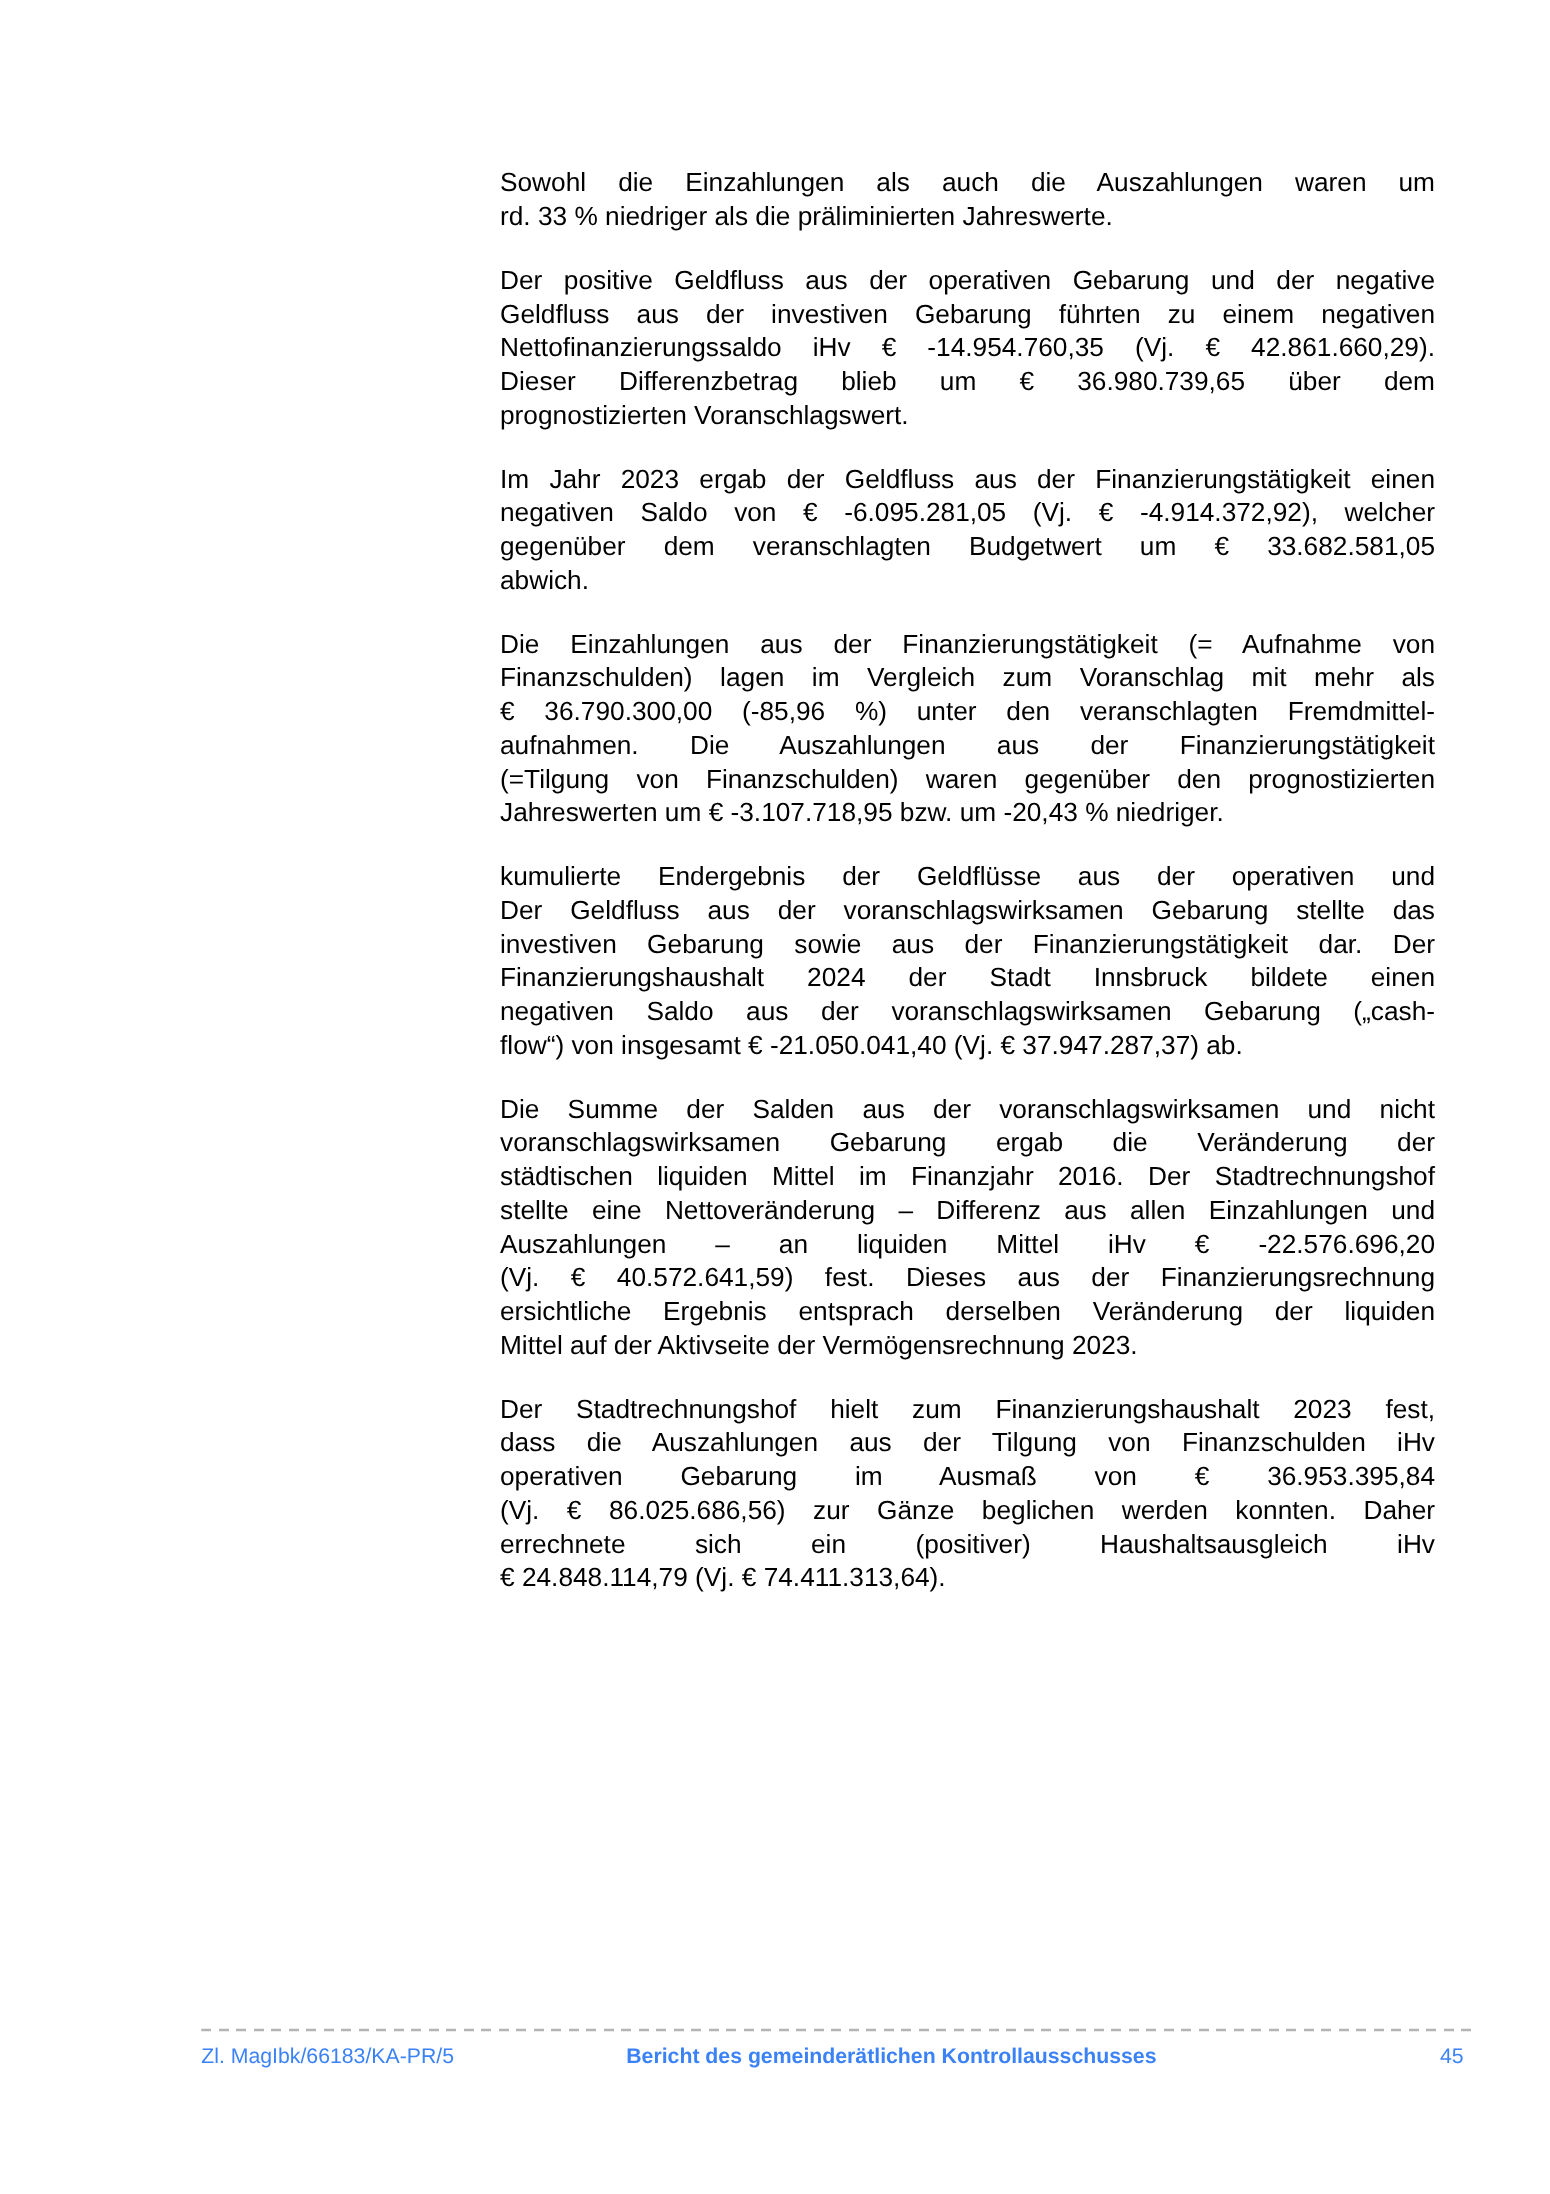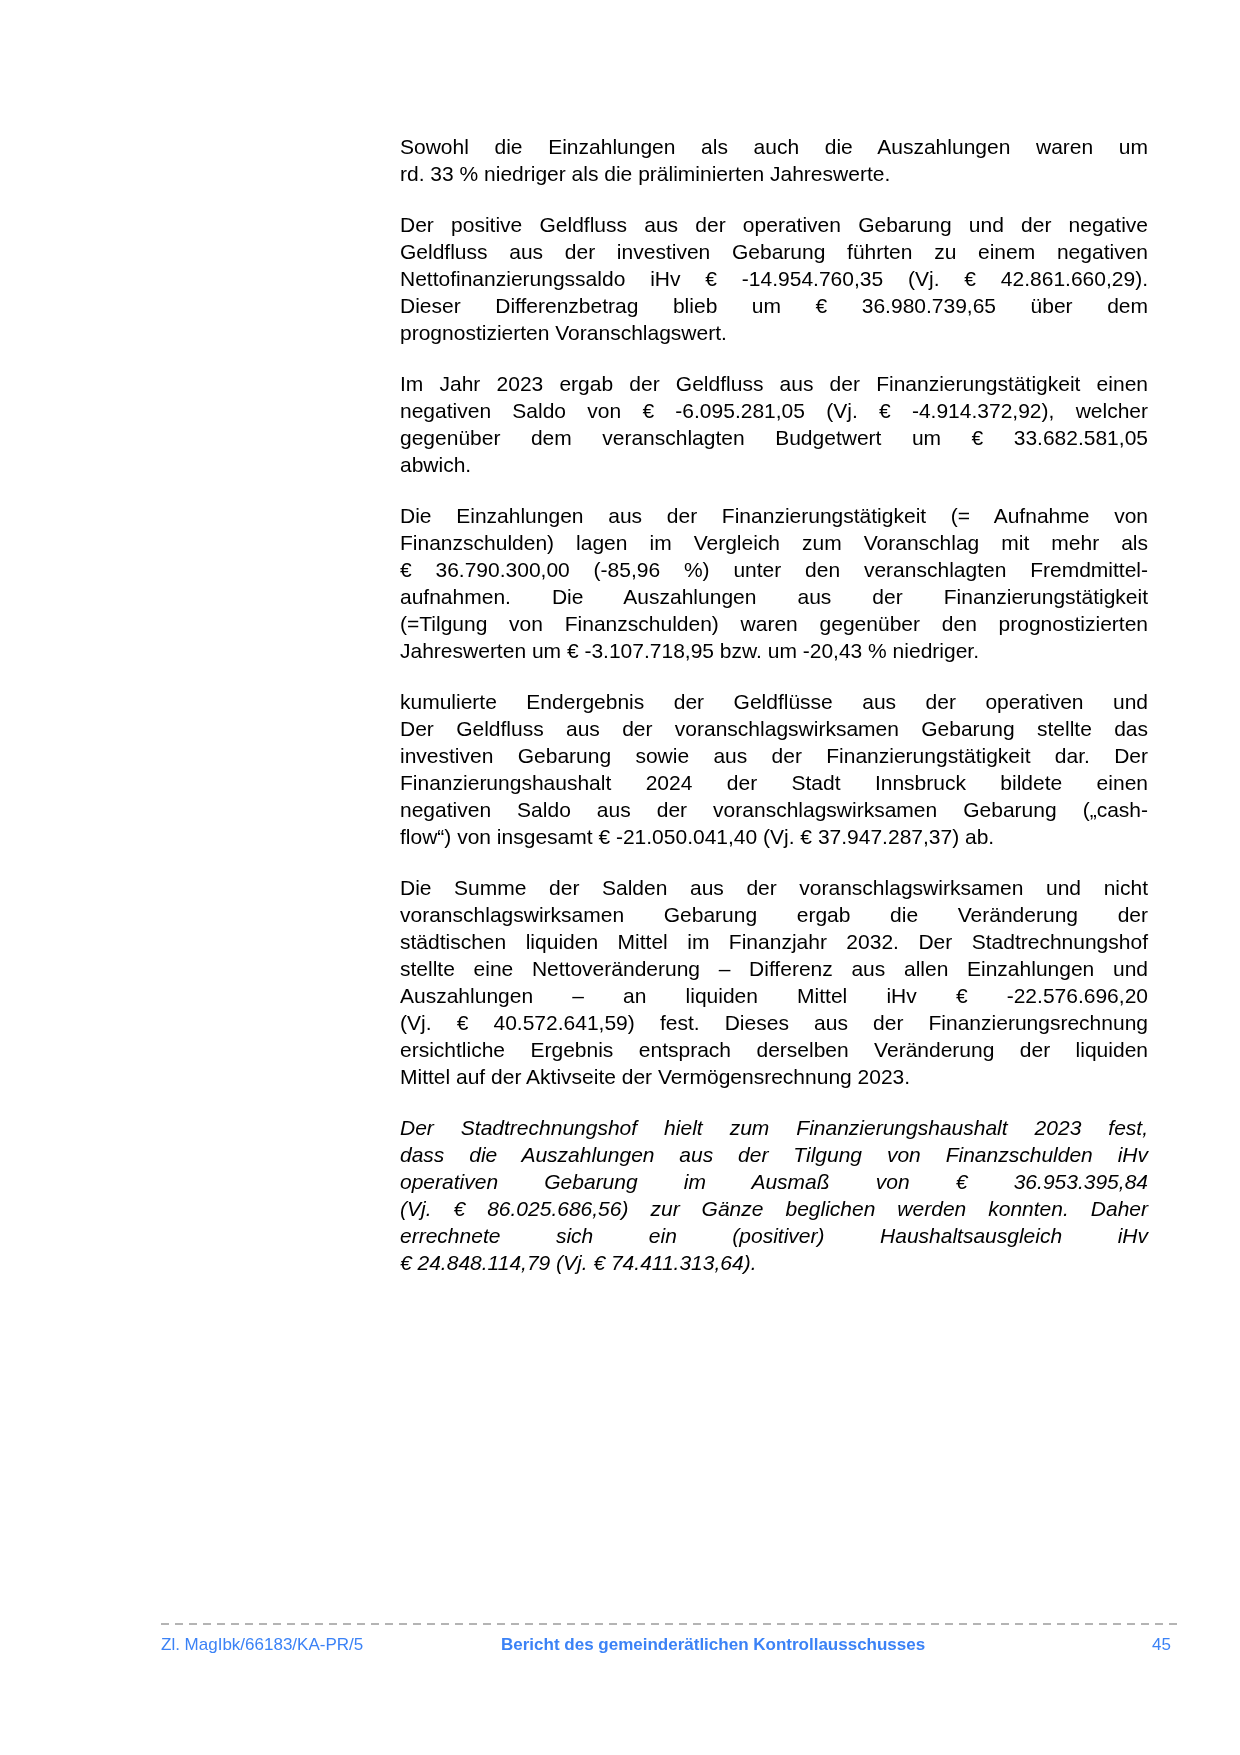--- a/index.html
+++ b/index.html
@@ -24,21 +24,20 @@
     width: 748px;
     font-size: 21px;
     line-height: 27px;
     color: #000000;
   }
   .para {
     margin: 0 0 24px 0;
   }
   .para:last-child {
     margin-bottom: 0;
-    font-style: italic;
   }
   .line {
     text-align: justify;
     text-align-last: justify;
   }
   .line.last {
     text-align: justify;
     text-align-last: left;
   }
   .footer-rule {
@@ -58,21 +57,21 @@
   .footer-page {
     position: absolute;
     top: 1634px;
     font-size: 17px;
     line-height: 22px;
     color: #3b82f6;
     white-space: nowrap;
   }
   .footer-ref   { left: 145px; }
   .footer-title { left: 485px; font-weight: bold; }
-  .footer-page  { left: 1080px; width: 75px; text-align: right; }
+  .footer-page  { left: 1108px; width: 75px; text-align: center; }
 </style>
 </head>
 <body>
 
 <div class="page">
 
   <div class="content">
 
   <div class="para">
         <div class="line">Sowohl die Einzahlungen als auch die Auszahlungen waren um</div>
@@ -103,21 +102,21 @@
         <div class="line">kumulierte Endergebnis der Geldflüsse aus der operativen und</div>
         <div class="line">Der Geldfluss aus der voranschlagswirksamen Gebarung stellte das</div>
         <div class="line">investiven Gebarung sowie aus der Finanzierungstätigkeit dar. Der</div>
         <div class="line">Finanzierungshaushalt 2024 der Stadt Innsbruck bildete einen</div>
         <div class="line">negativen Saldo aus der voranschlagswirksamen Gebarung („cash-</div>
         <div class="line last">flow“) von insgesamt €&nbsp;-21.050.041,40 (Vj. €&nbsp;37.947.287,37) ab.</div>
       </div>
       <div class="para">
         <div class="line">Die Summe der Salden aus der voranschlagswirksamen und nicht</div>
         <div class="line">voranschlagswirksamen Gebarung ergab die Veränderung der</div>
-        <div class="line">städtischen liquiden Mittel im Finanzjahr 2032. Der Stadtrechnungshof</div>
+        <div class="line">städtischen liquiden Mittel im Finanzjahr 2016. Der Stadtrechnungshof</div>
         <div class="line">stellte eine Nettoveränderung – Differenz aus allen Einzahlungen und</div>
         <div class="line">Auszahlungen – an liquiden Mittel iHv €&nbsp;-22.576.696,20</div>
         <div class="line">(Vj. €&nbsp;40.572.641,59) fest. Dieses aus der Finanzierungsrechnung</div>
         <div class="line">ersichtliche Ergebnis entsprach derselben Veränderung der liquiden</div>
         <div class="line last">Mittel auf der Aktivseite der Vermögensrechnung 2023.</div>
       </div>
       <div class="para">
         <div class="line">Der Stadtrechnungshof hielt zum Finanzierungshaushalt 2023 fest,</div>
         <div class="line">dass die Auszahlungen aus der Tilgung von Finanzschulden iHv</div>
         <div class="line">operativen Gebarung im Ausmaß von €&nbsp;36.953.395,84</div>

